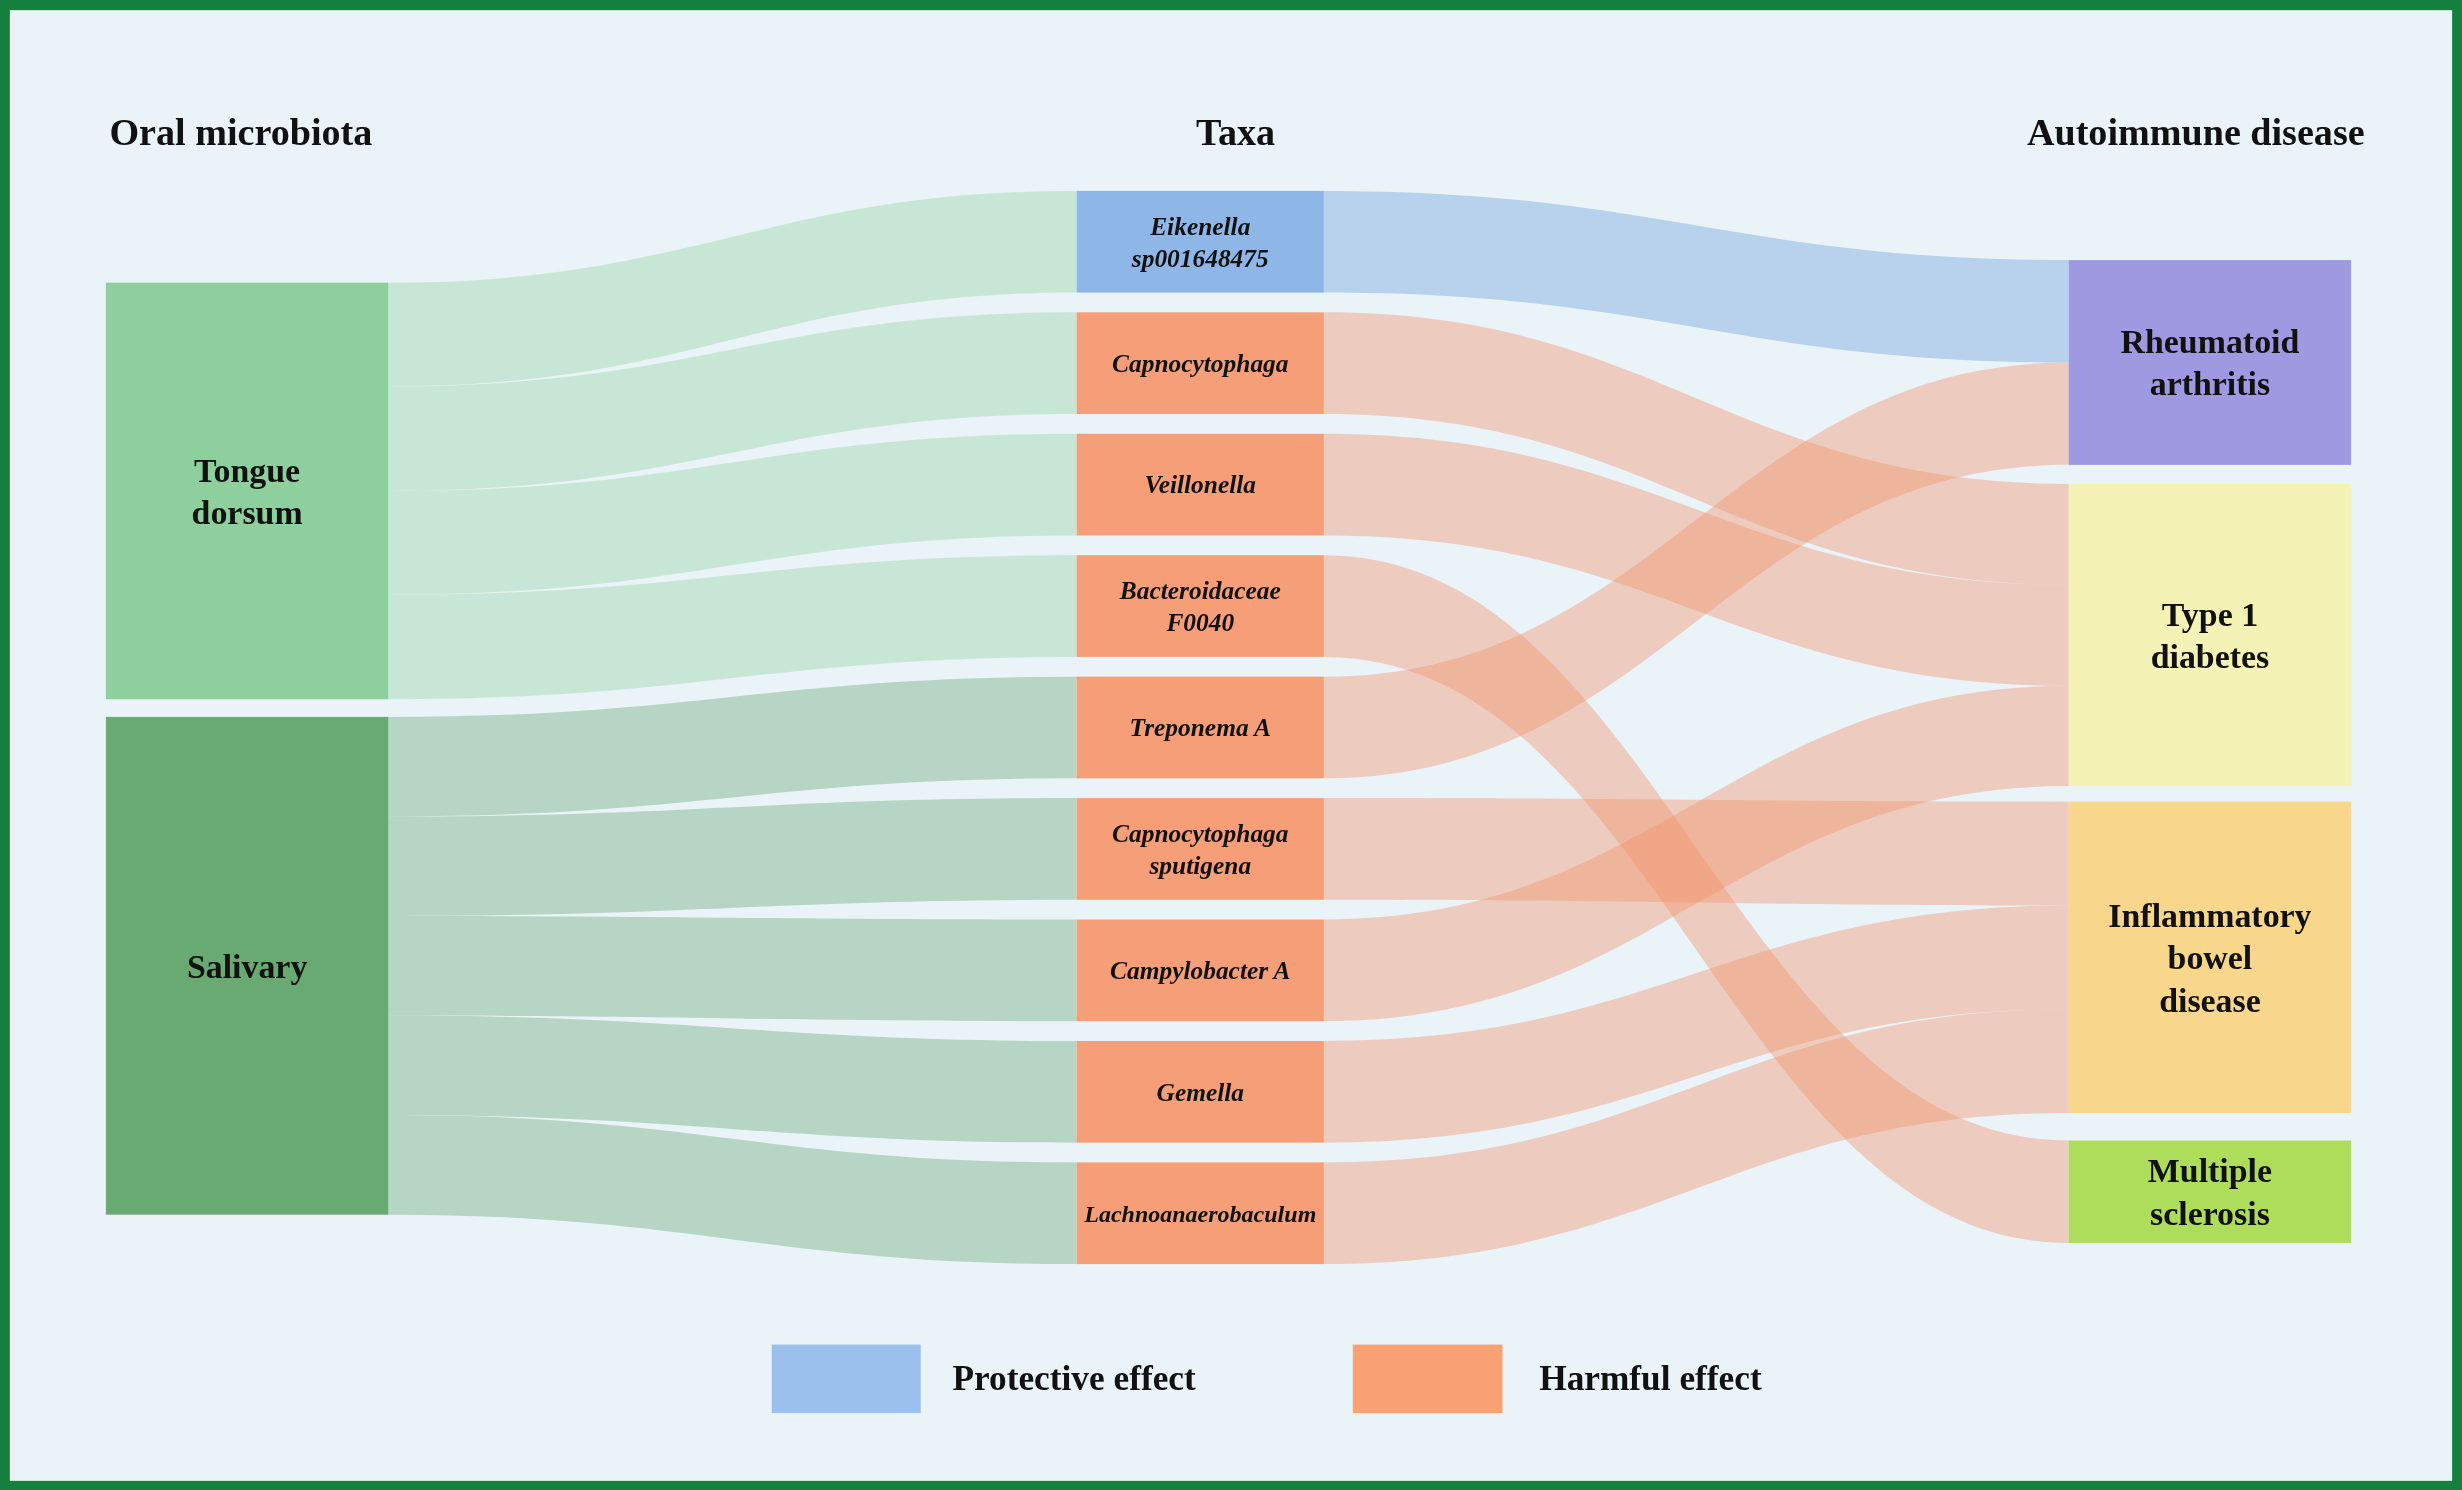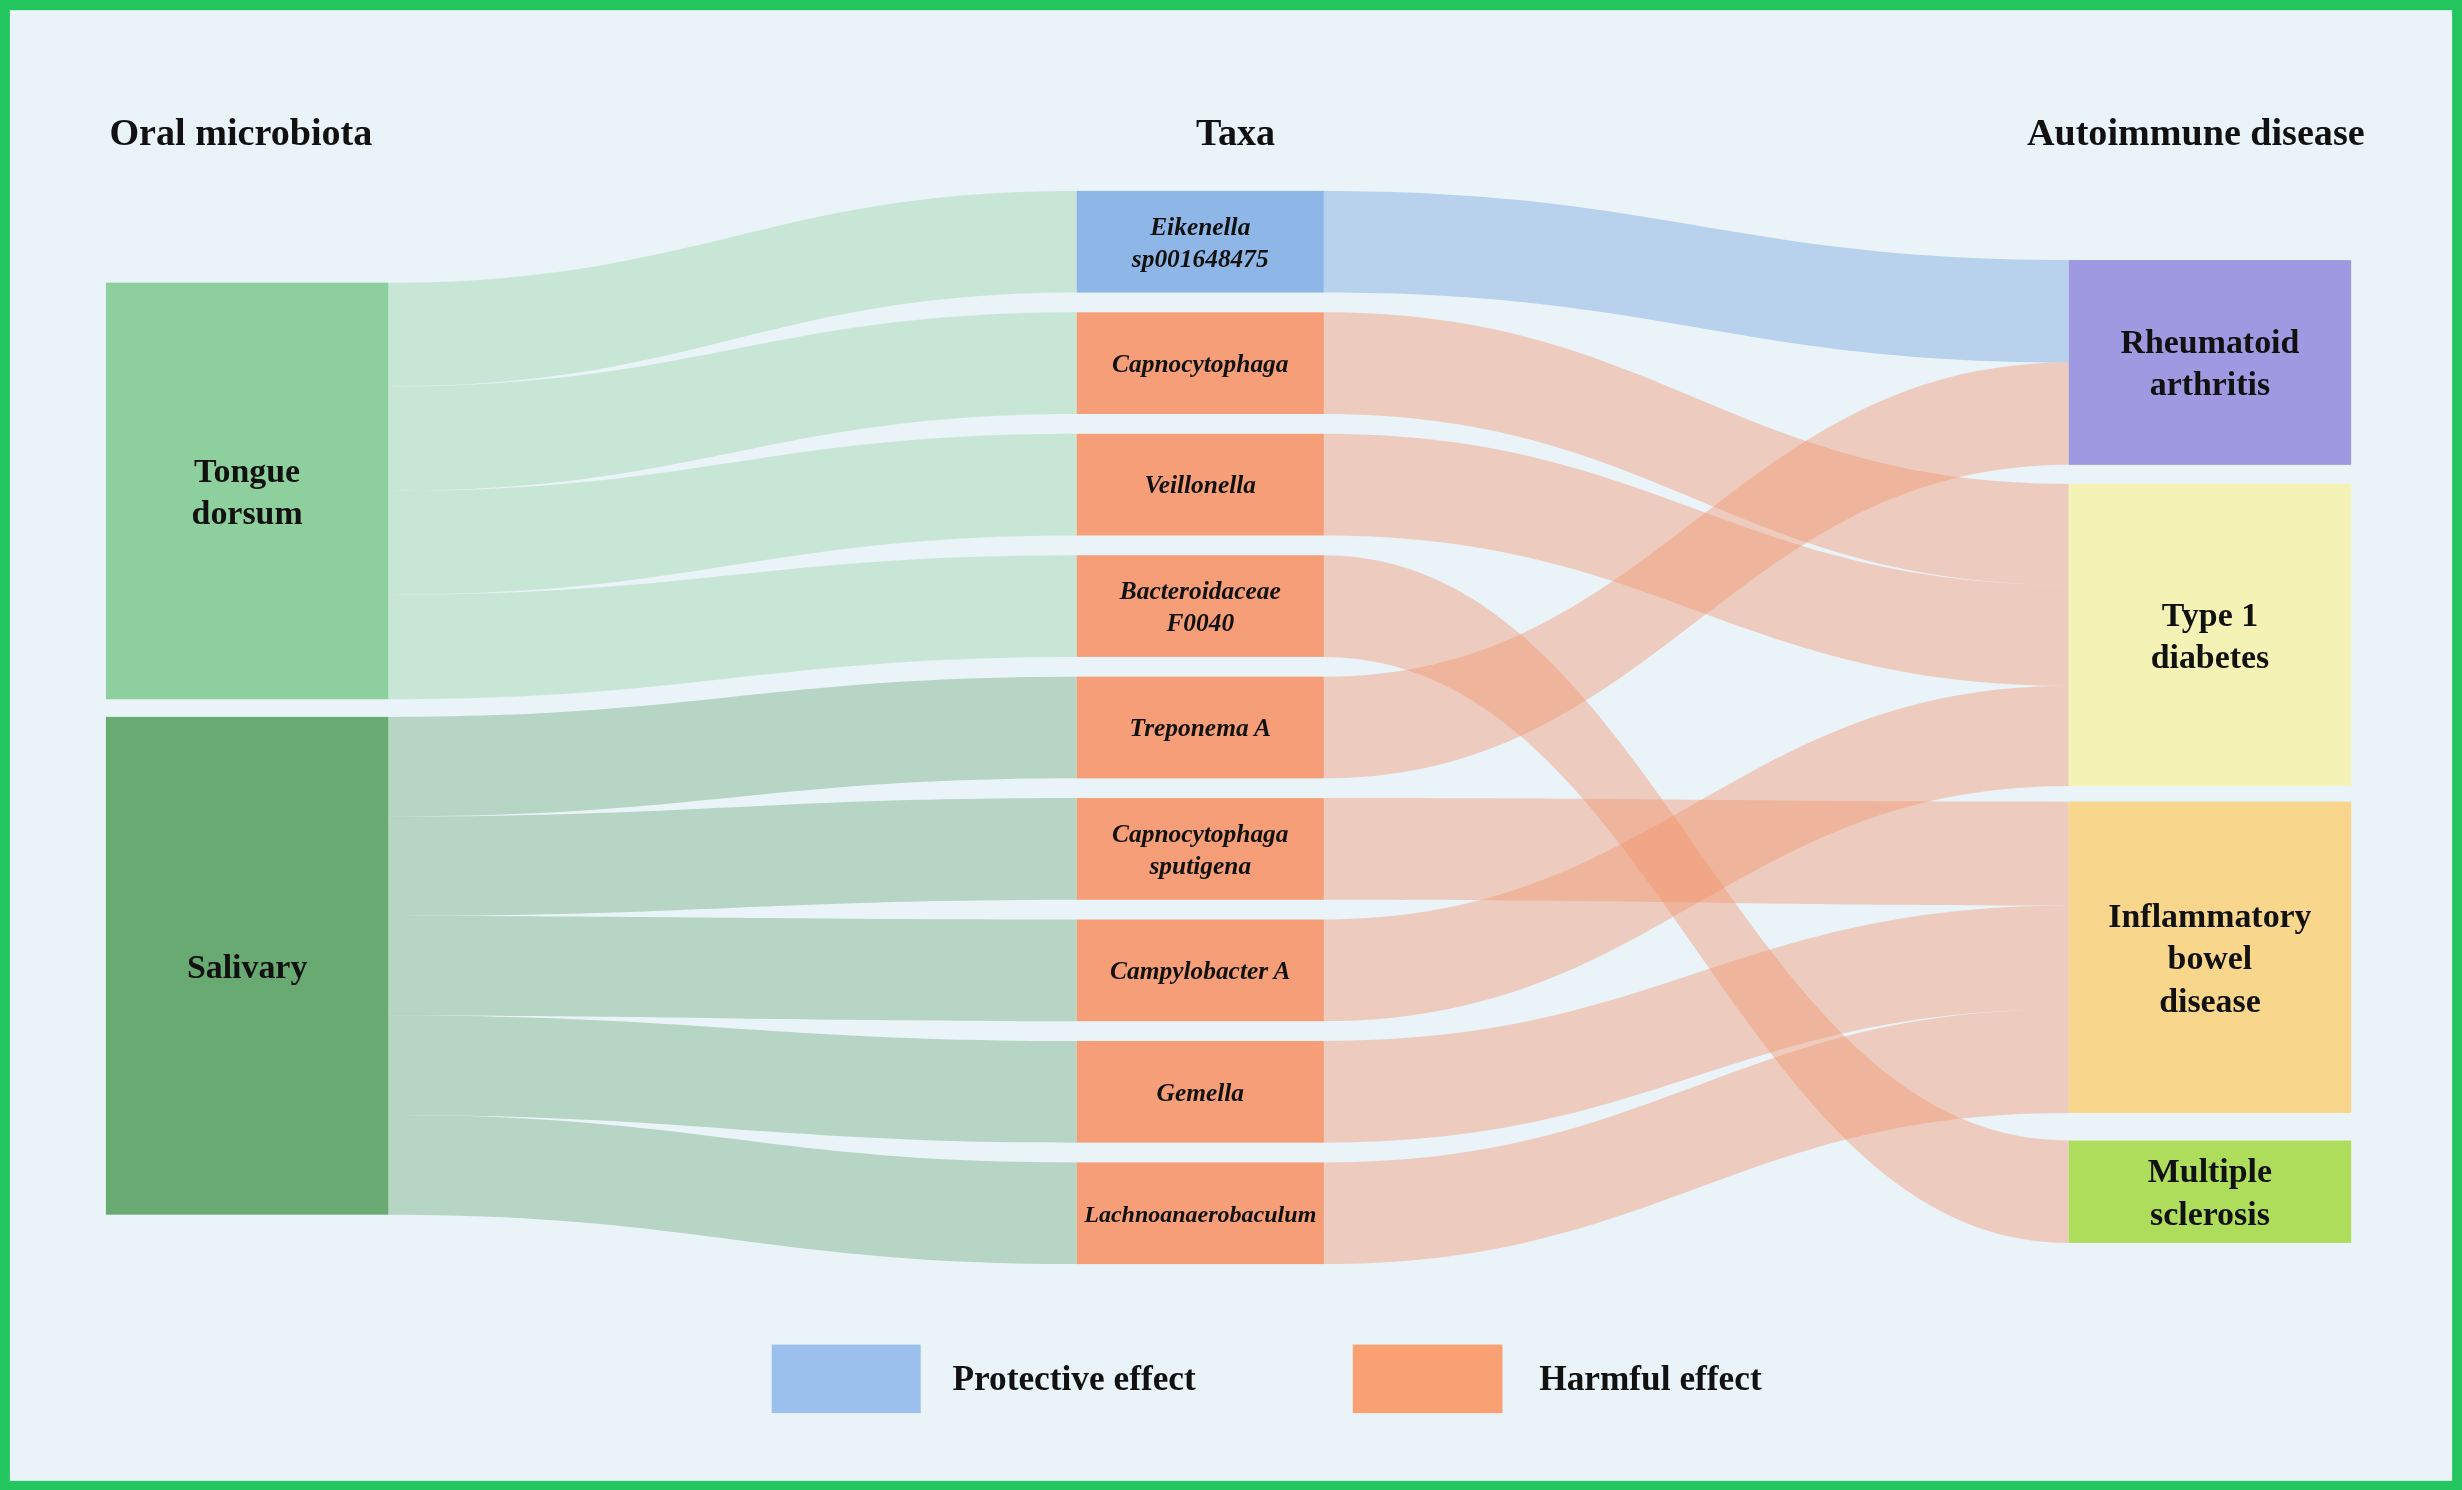--- a/index.html
+++ b/index.html
@@ -1,16 +1,16 @@
 <!DOCTYPE html>
 <html style="font-size:11.3px"><head>
 <meta charset="utf-8">
 <style>
   html,body{margin:0;padding:0;background:#ffffff;}
-  .frame{width:2462px;height:1491px;position:relative;background:#22c55e;}
+  .frame{width:2462px;height:1491px;position:relative;background:#15803d;}
   svg{display:block;}
   text{font-family:"Liberation Serif","DejaVu Serif",serif;fill:#111111;}
   .col-title{font-size:54px;font-weight:bold;}
   .legend-label{font-size:50px;font-weight:bold;}
 </style>
 </head>
 <body>
 
 <div class="frame">
   <svg id="sankey" width="2462" height="1491" viewBox="0 0 3487 2111">

